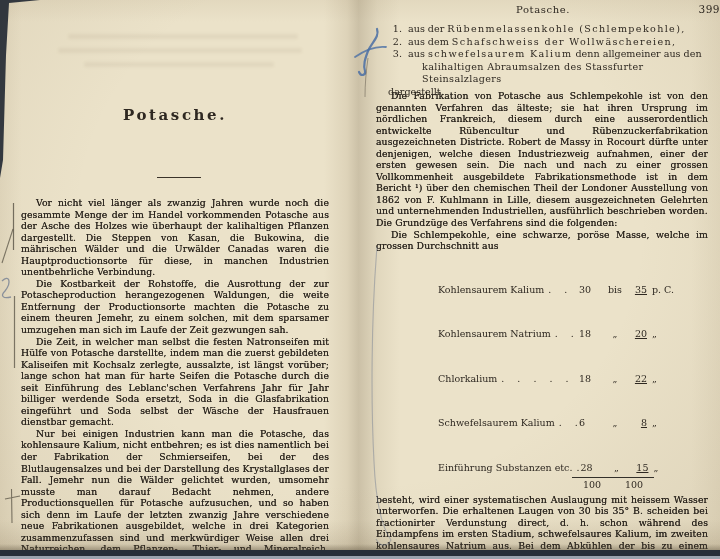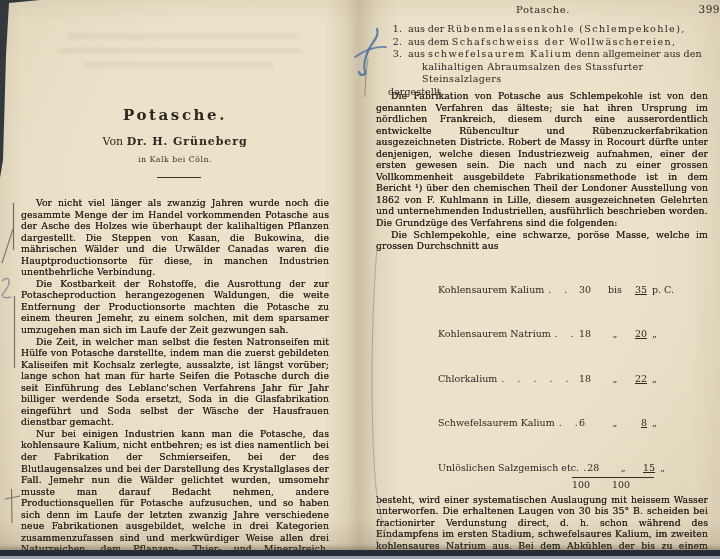--- a/index.html
+++ b/index.html
@@ -57,21 +57,21 @@
   .tbl{margin:2px 0 3px 62px;width:246px;font-size:9.5px;}
   .trow{display:flex;line-height:12.6px;margin-top:32px;}
   .tlabel{flex:0 0 auto;white-space:nowrap;}
   .tdots{flex:1 1 auto;overflow:hidden;white-space:nowrap;padding:0 4px;letter-spacing:5px;}
   .tv1{flex:0 0 24px;text-align:left;}
   .tsep{flex:0 0 24px;text-align:center;}
   .tv2{flex:0 0 20px;text-align:right;text-decoration:underline;}
   .tunit{flex:0 0 32px;padding-left:5px;white-space:nowrap;}
   .trule{margin:2px 0 0 134px;width:82px;border-top:1px solid #33302a;}
   .ttotals{display:flex;margin-left:134px;width:86px;line-height:13px;}
-  .ttotals span{display:block;}
+  .ttotals span{display:block;text-align:center;}
   .tt1{width:40px;}.tt2{width:44px;}
 
   .fn-rule{width:92px;border-top:1px solid #33302a;margin:4px 0 3px 0;}
   .fn{font-size:8.8px;padding-left:14px;letter-spacing:.15px;text-shadow:0 0 .3px #2e2821;}
   .fn .fname{letter-spacing:1px;}
 
   
   .marks{position:absolute;inset:0;pointer-events:none;}
   .edge-shadow{position:absolute;left:0;right:0;top:544px;height:6px;
     background:linear-gradient(rgba(95,85,64,0),rgba(95,85,64,.40));}
@@ -85,24 +85,20 @@
 
   <div class="page page-left">
     <div class="ghost">
       <div></div>
         <div></div>
         <div></div>
     </div>
 
     <div class="lp-title">Potasche.</div>
 
-    <div class="lp-byline">
-      <span>Von </span><span class="author">Dr. H. Grüneberg</span>
-    </div>
-    <div class="lp-byline-sub">in Kalk bei Cöln.</div>
     <div class="lp-rule"></div>
 
     <div class="lp-body">
       <p class="par indent">Vor nicht viel länger als zwanzig Jahren wurde noch die gesammte Menge der im Handel vorkommenden Potasche aus der Asche des Holzes wie überhaupt der kalihaltigen Pflanzen dargestellt. Die Steppen von Kasan, die Bukowina, die mährischen Wälder und die Urwälder Canadas waren die Hauptproductionsorte für diese, in manchen Industrien unentbehrliche Verbindung.</p>
       <p class="par indent">Die Kostbarkeit der Rohstoffe, die Ausrottung der zur Potascheproduction herangezogenen Waldungen, die weite Entfernung der Productionsorte machten die Potasche zu einem theuren Jemehr, zu einem solchen, mit dem sparsamer umzugehen man sich im Laufe der Zeit gezwungen sah.</p>
       <p class="par indent">Die Zeit, in welcher man selbst die festen Natronseifen mit Hülfe von Potasche darstellte, indem man die zuerst gebildeten Kaliseifen mit Kochsalz zerlegte, aussalzte, ist längst vorüber; lange schon hat man für harte Seifen die Potasche durch die seit Einführung des Leblanc'schen Verfahrens Jahr für Jahr billiger werdende Soda ersetzt, Soda in die Glasfabrikation eingeführt und Soda selbst der Wäsche der Hausfrauen dienstbar gemacht.</p>
       <p class="par indent">Nur bei einigen Industrien kann man die Potasche, das kohlensaure Kalium, nicht entbehren; es ist dies namentlich bei der Fabrikation der Schmierseifen, bei der des Blutlaugensalzes und bei der Darstellung des Krystallglases der Fall. Jemehr nun die Wälder gelichtet wurden, umsomehr musste man darauf Bedacht nehmen, andere Productionsquellen für Potasche aufzusuchen, und so haben sich denn im Laufe der letzten zwanzig Jahre verschiedene neue Fabrikationen ausgebildet, welche in drei Kategorien zusammenzufassen sind und merkwürdiger Weise allen drei Naturreichen, dem Pflanzen-, Thier- und Mineralreich, angehören. Es sind dies die Fabrikationen von Potasche</p>
     </div>
   </div>
 
@@ -159,21 +155,21 @@
         </div>
         <div class="trow">
           <span class="tlabel">Schwefelsaurem Kalium</span>
           <span class="tdots">. . .</span>
           <span class="tv1">6</span>
           <span class="tsep">„</span>
           <span class="tv2">8</span>
           <span class="tunit">„</span>
         </div>
         <div class="trow">
-          <span class="tlabel">Unlöslichen Salzgemisch etc.</span>
+          <span class="tlabel">Einführung Substanzen etc.</span>
           <span class="tdots">.</span>
           <span class="tv1">28</span>
           <span class="tsep">„</span>
           <span class="tv2">15</span>
           <span class="tunit">„</span>
         </div>
         <div class="trule"></div>
         <div class="ttotals">
           <span class="tt1">100</span>
           <span class="tt2">100</span>

